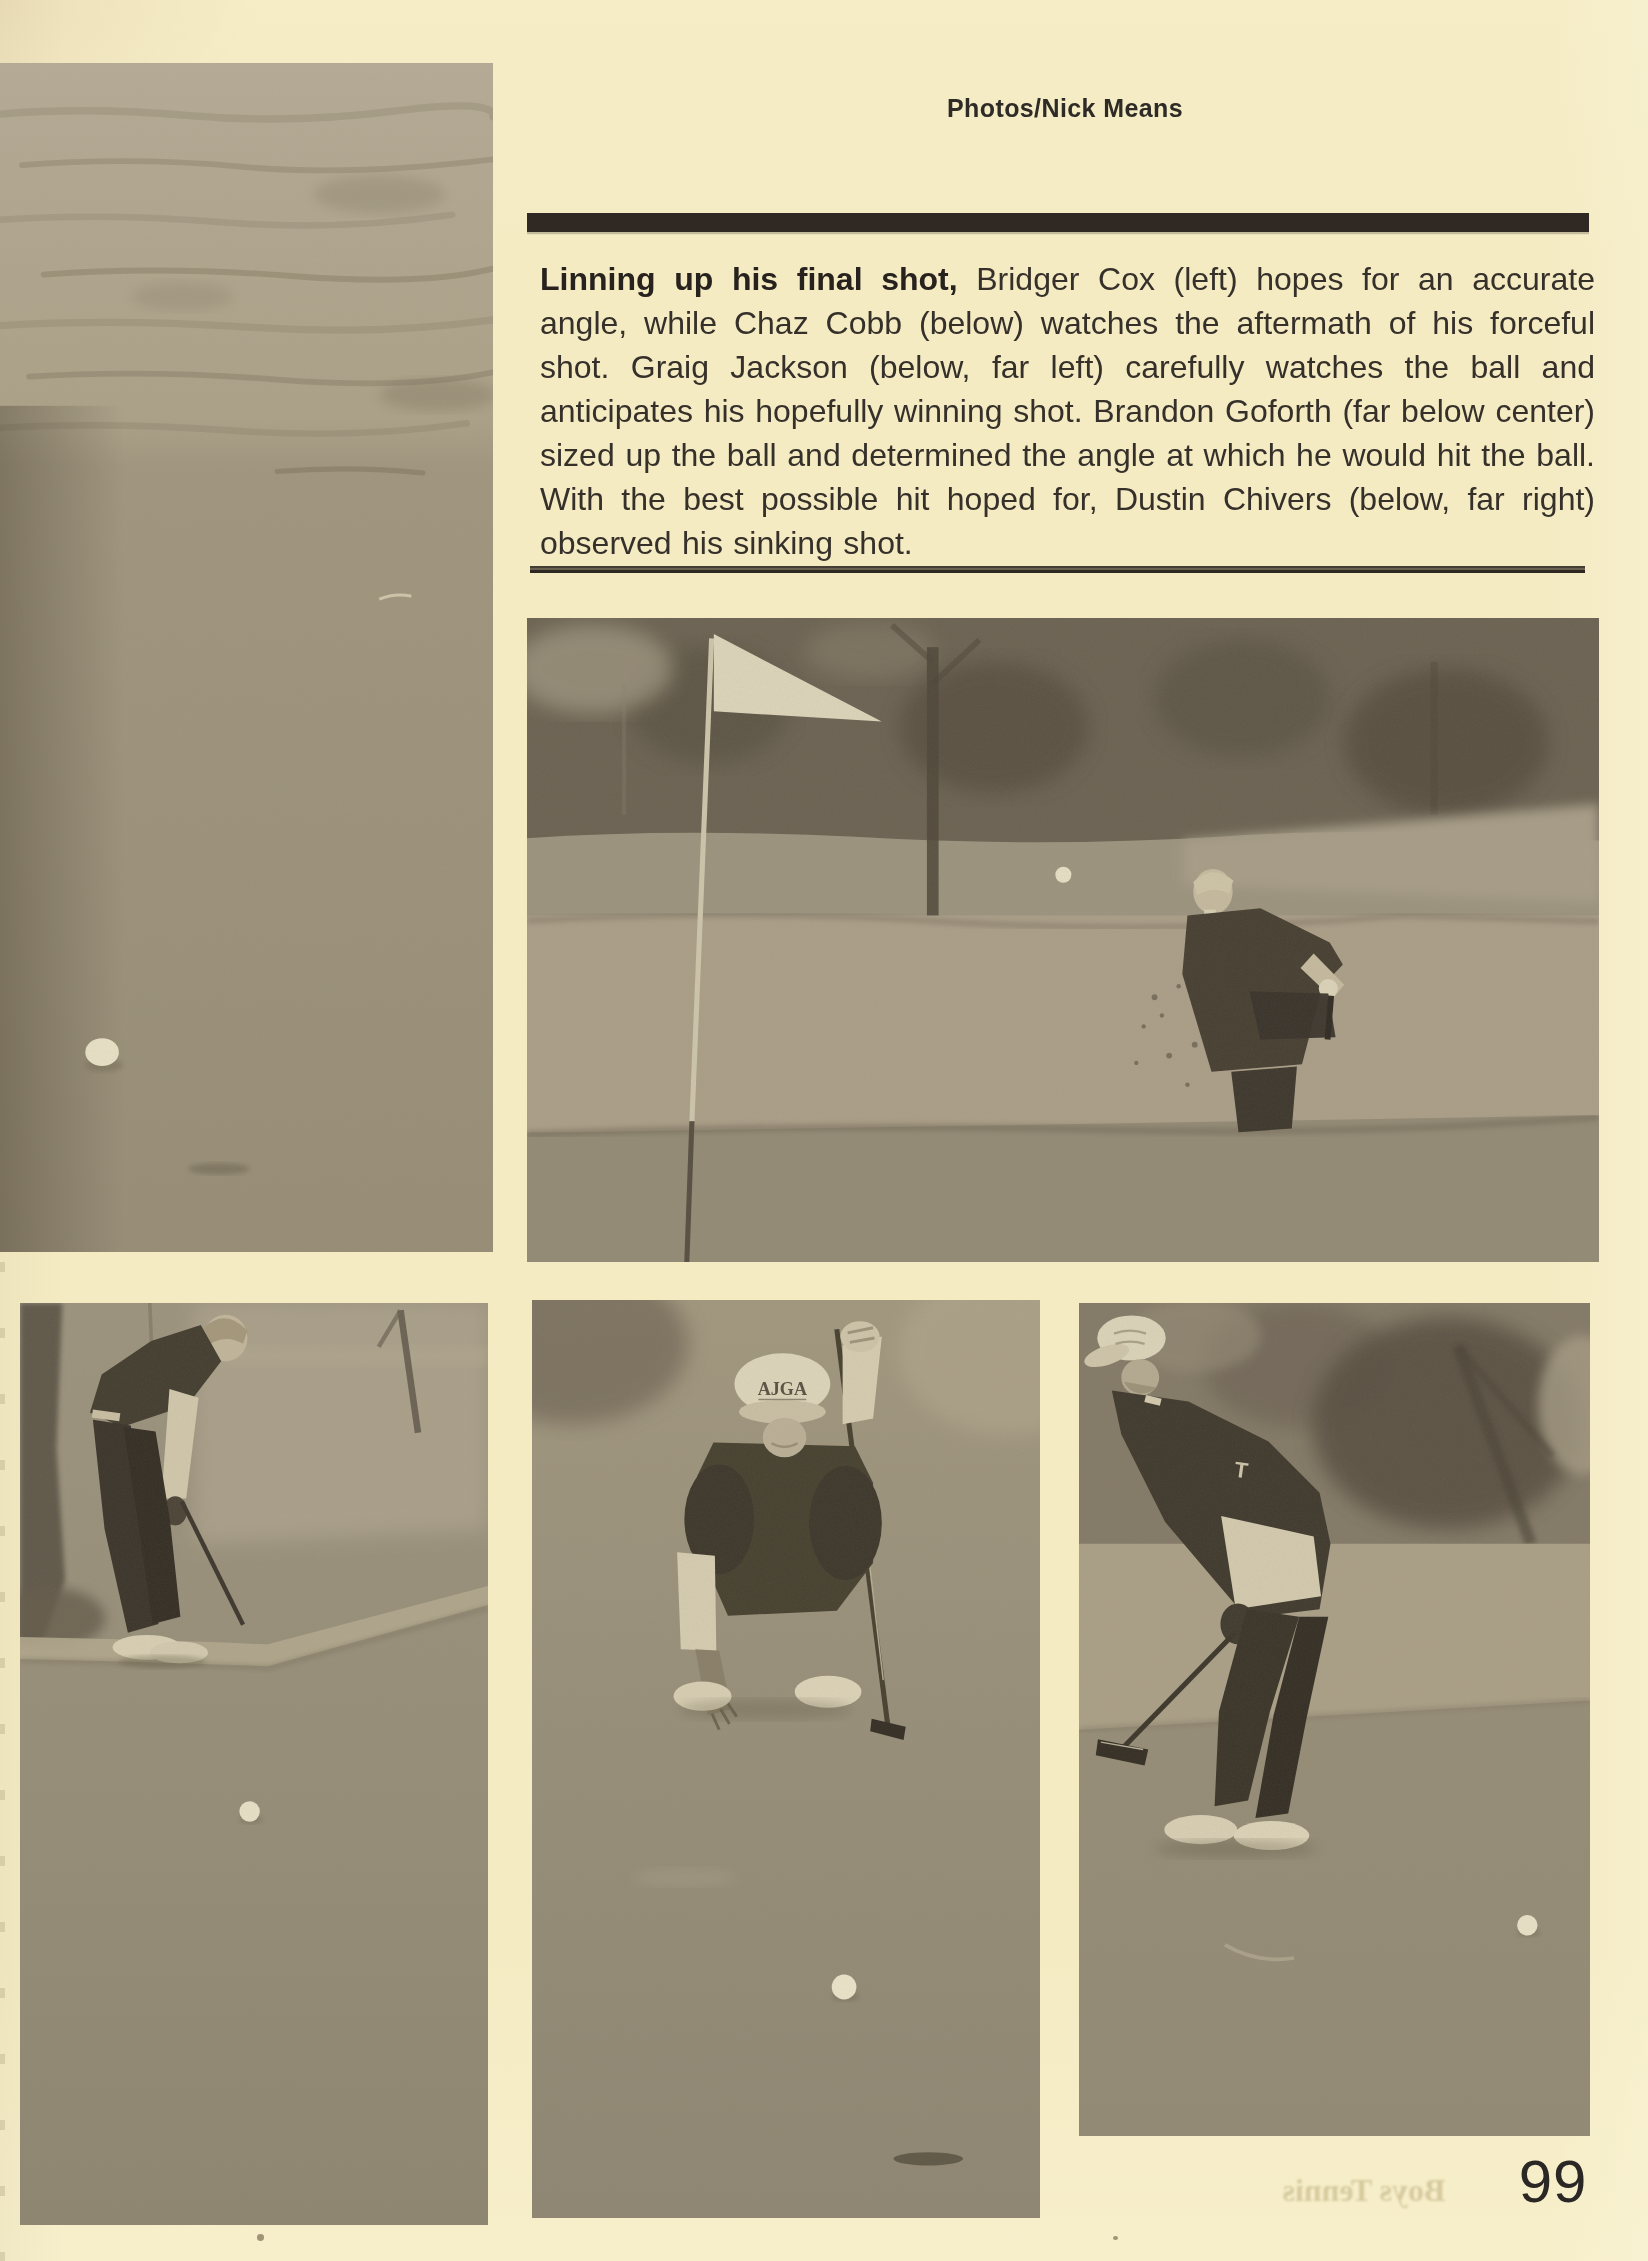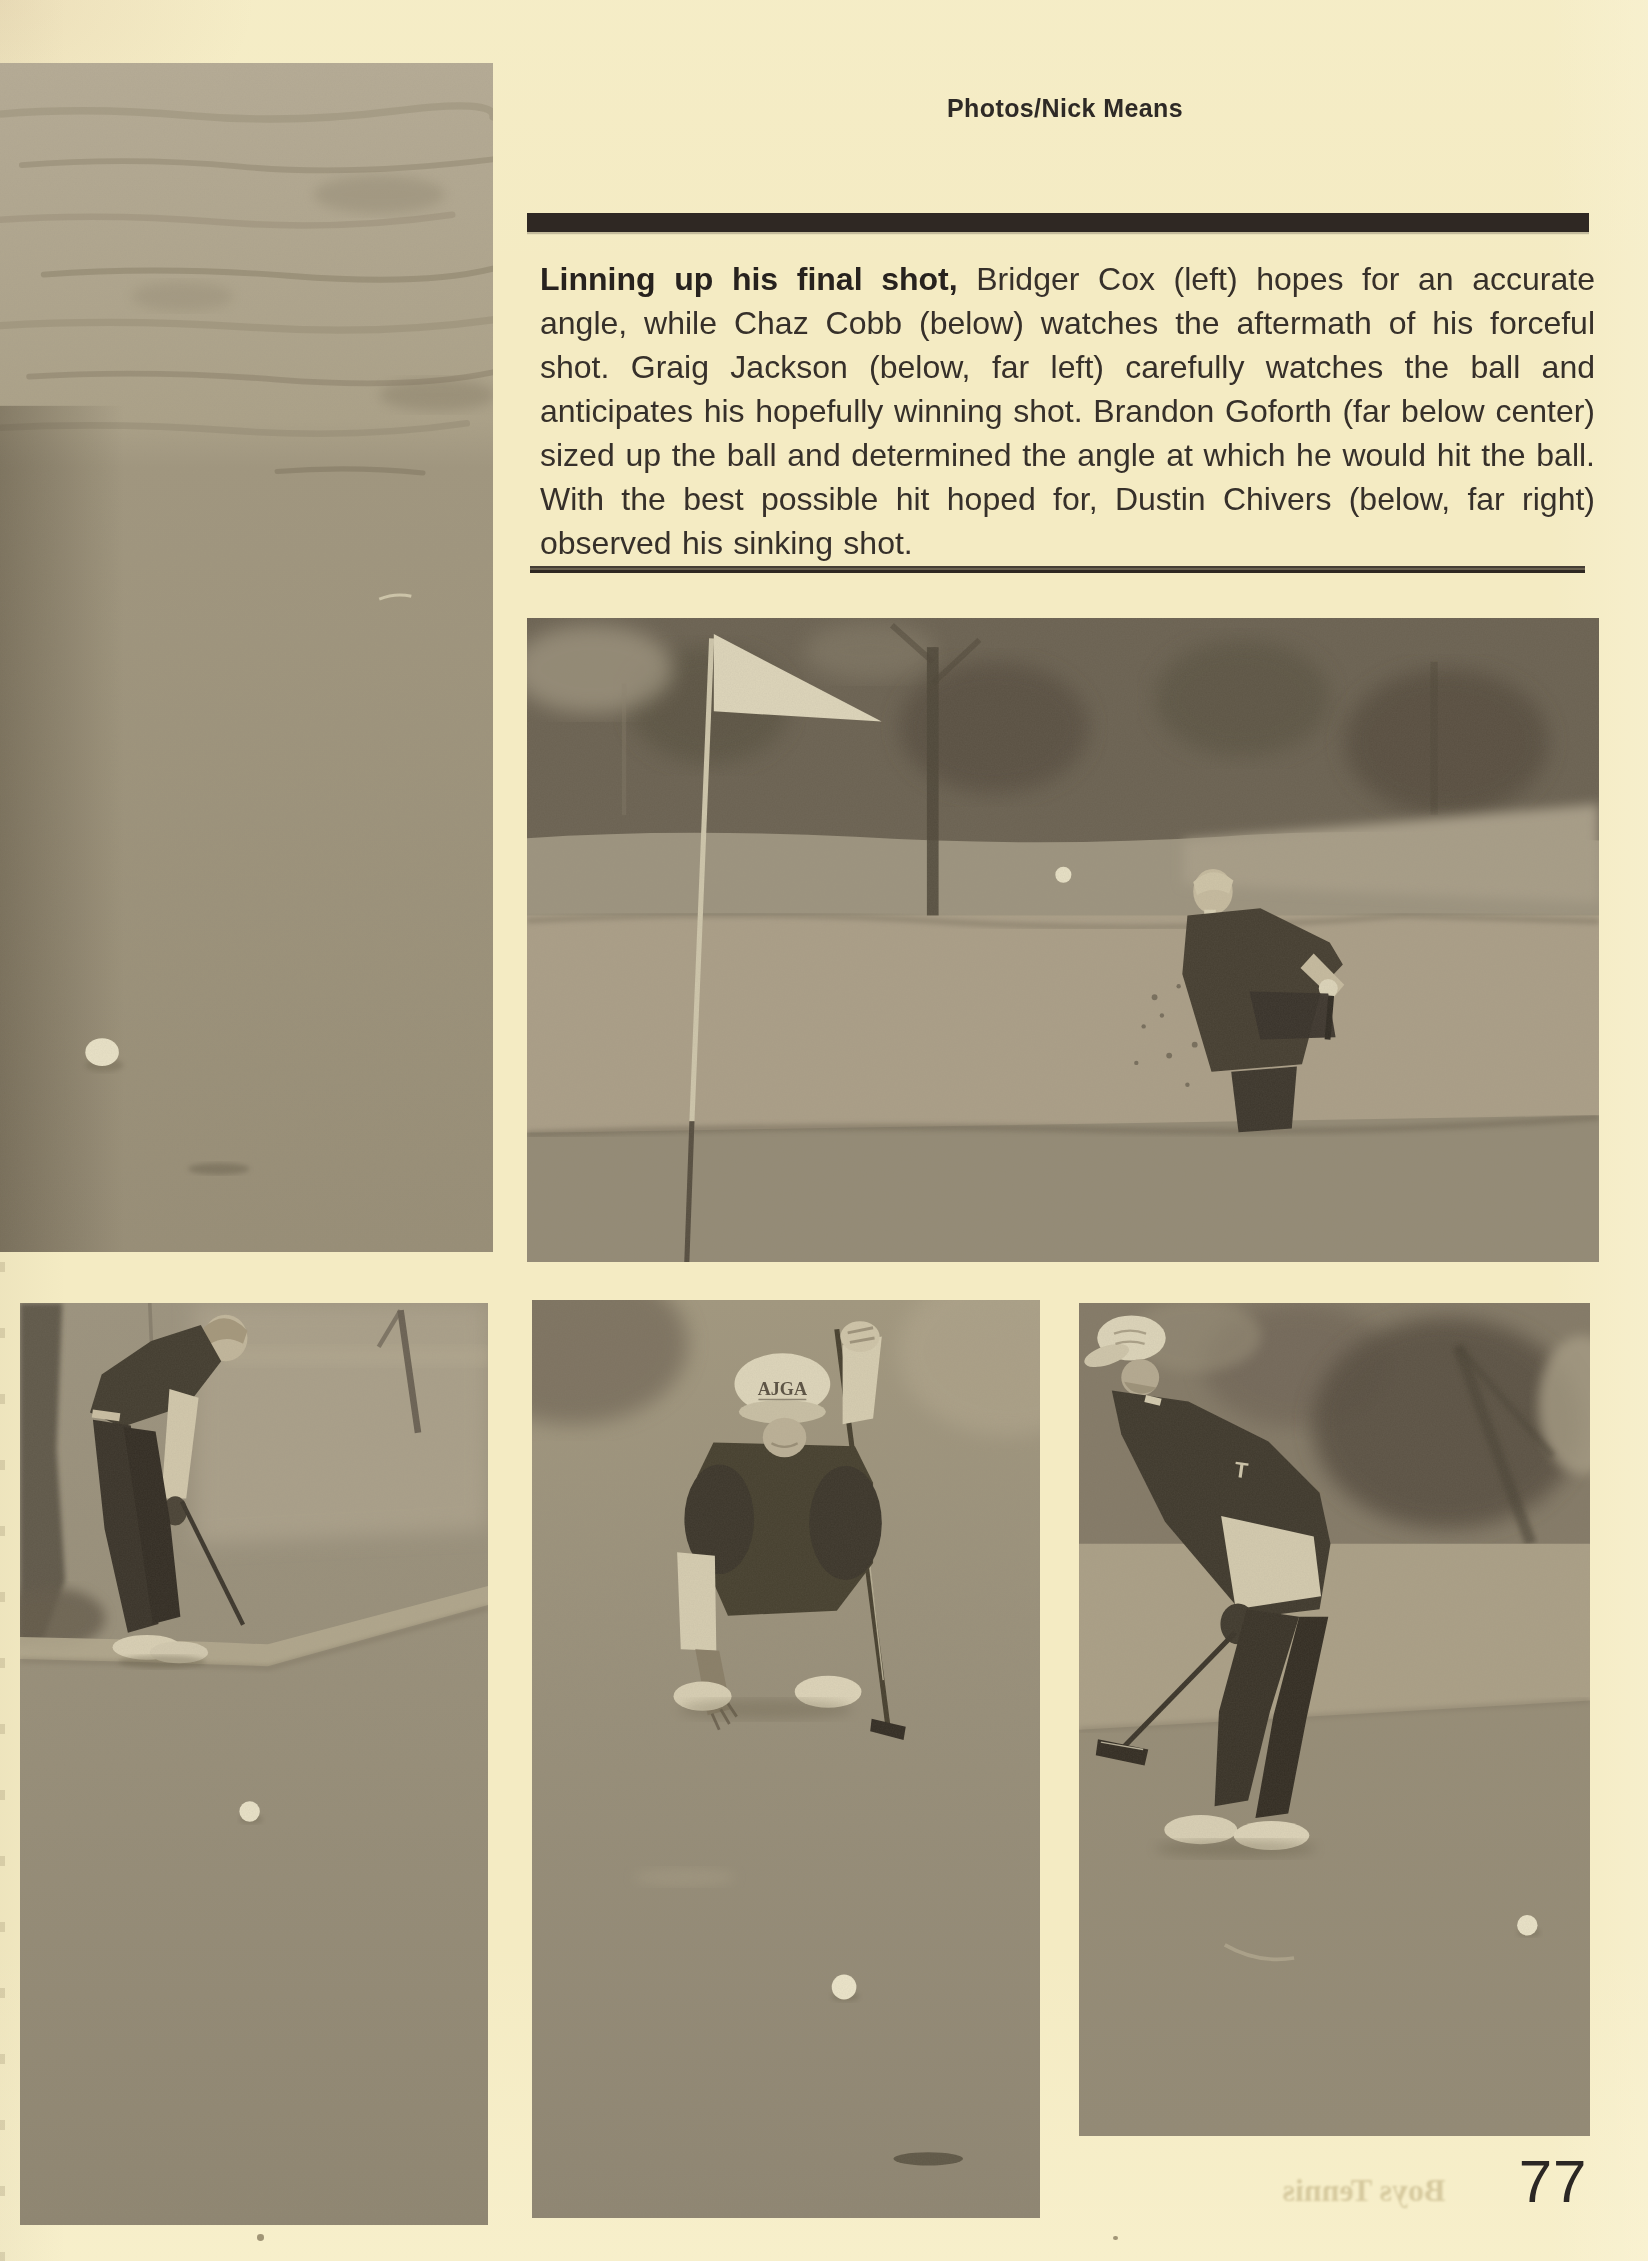--- a/index.html
+++ b/index.html
@@ -322,16 +322,16 @@
       <g>
         <ellipse cx="617" cy="863" rx="16" ry="6" fill="#5f5641" opacity="0.3" filter="url(#b4)"></ellipse>
         <circle cx="615" cy="853" r="14" fill="#eae3c8"></circle>
       </g>
       <rect width="701" height="1142" filter="url(#grain)" opacity="0.25"></rect>
     </svg>
   </figure>
 
   <div class="bleed">Boys Tennis</div>
 
-  <div class="pagenum">77</div>
+  <div class="pagenum">99</div>
 
 </div>
 
 
 </body></html>

